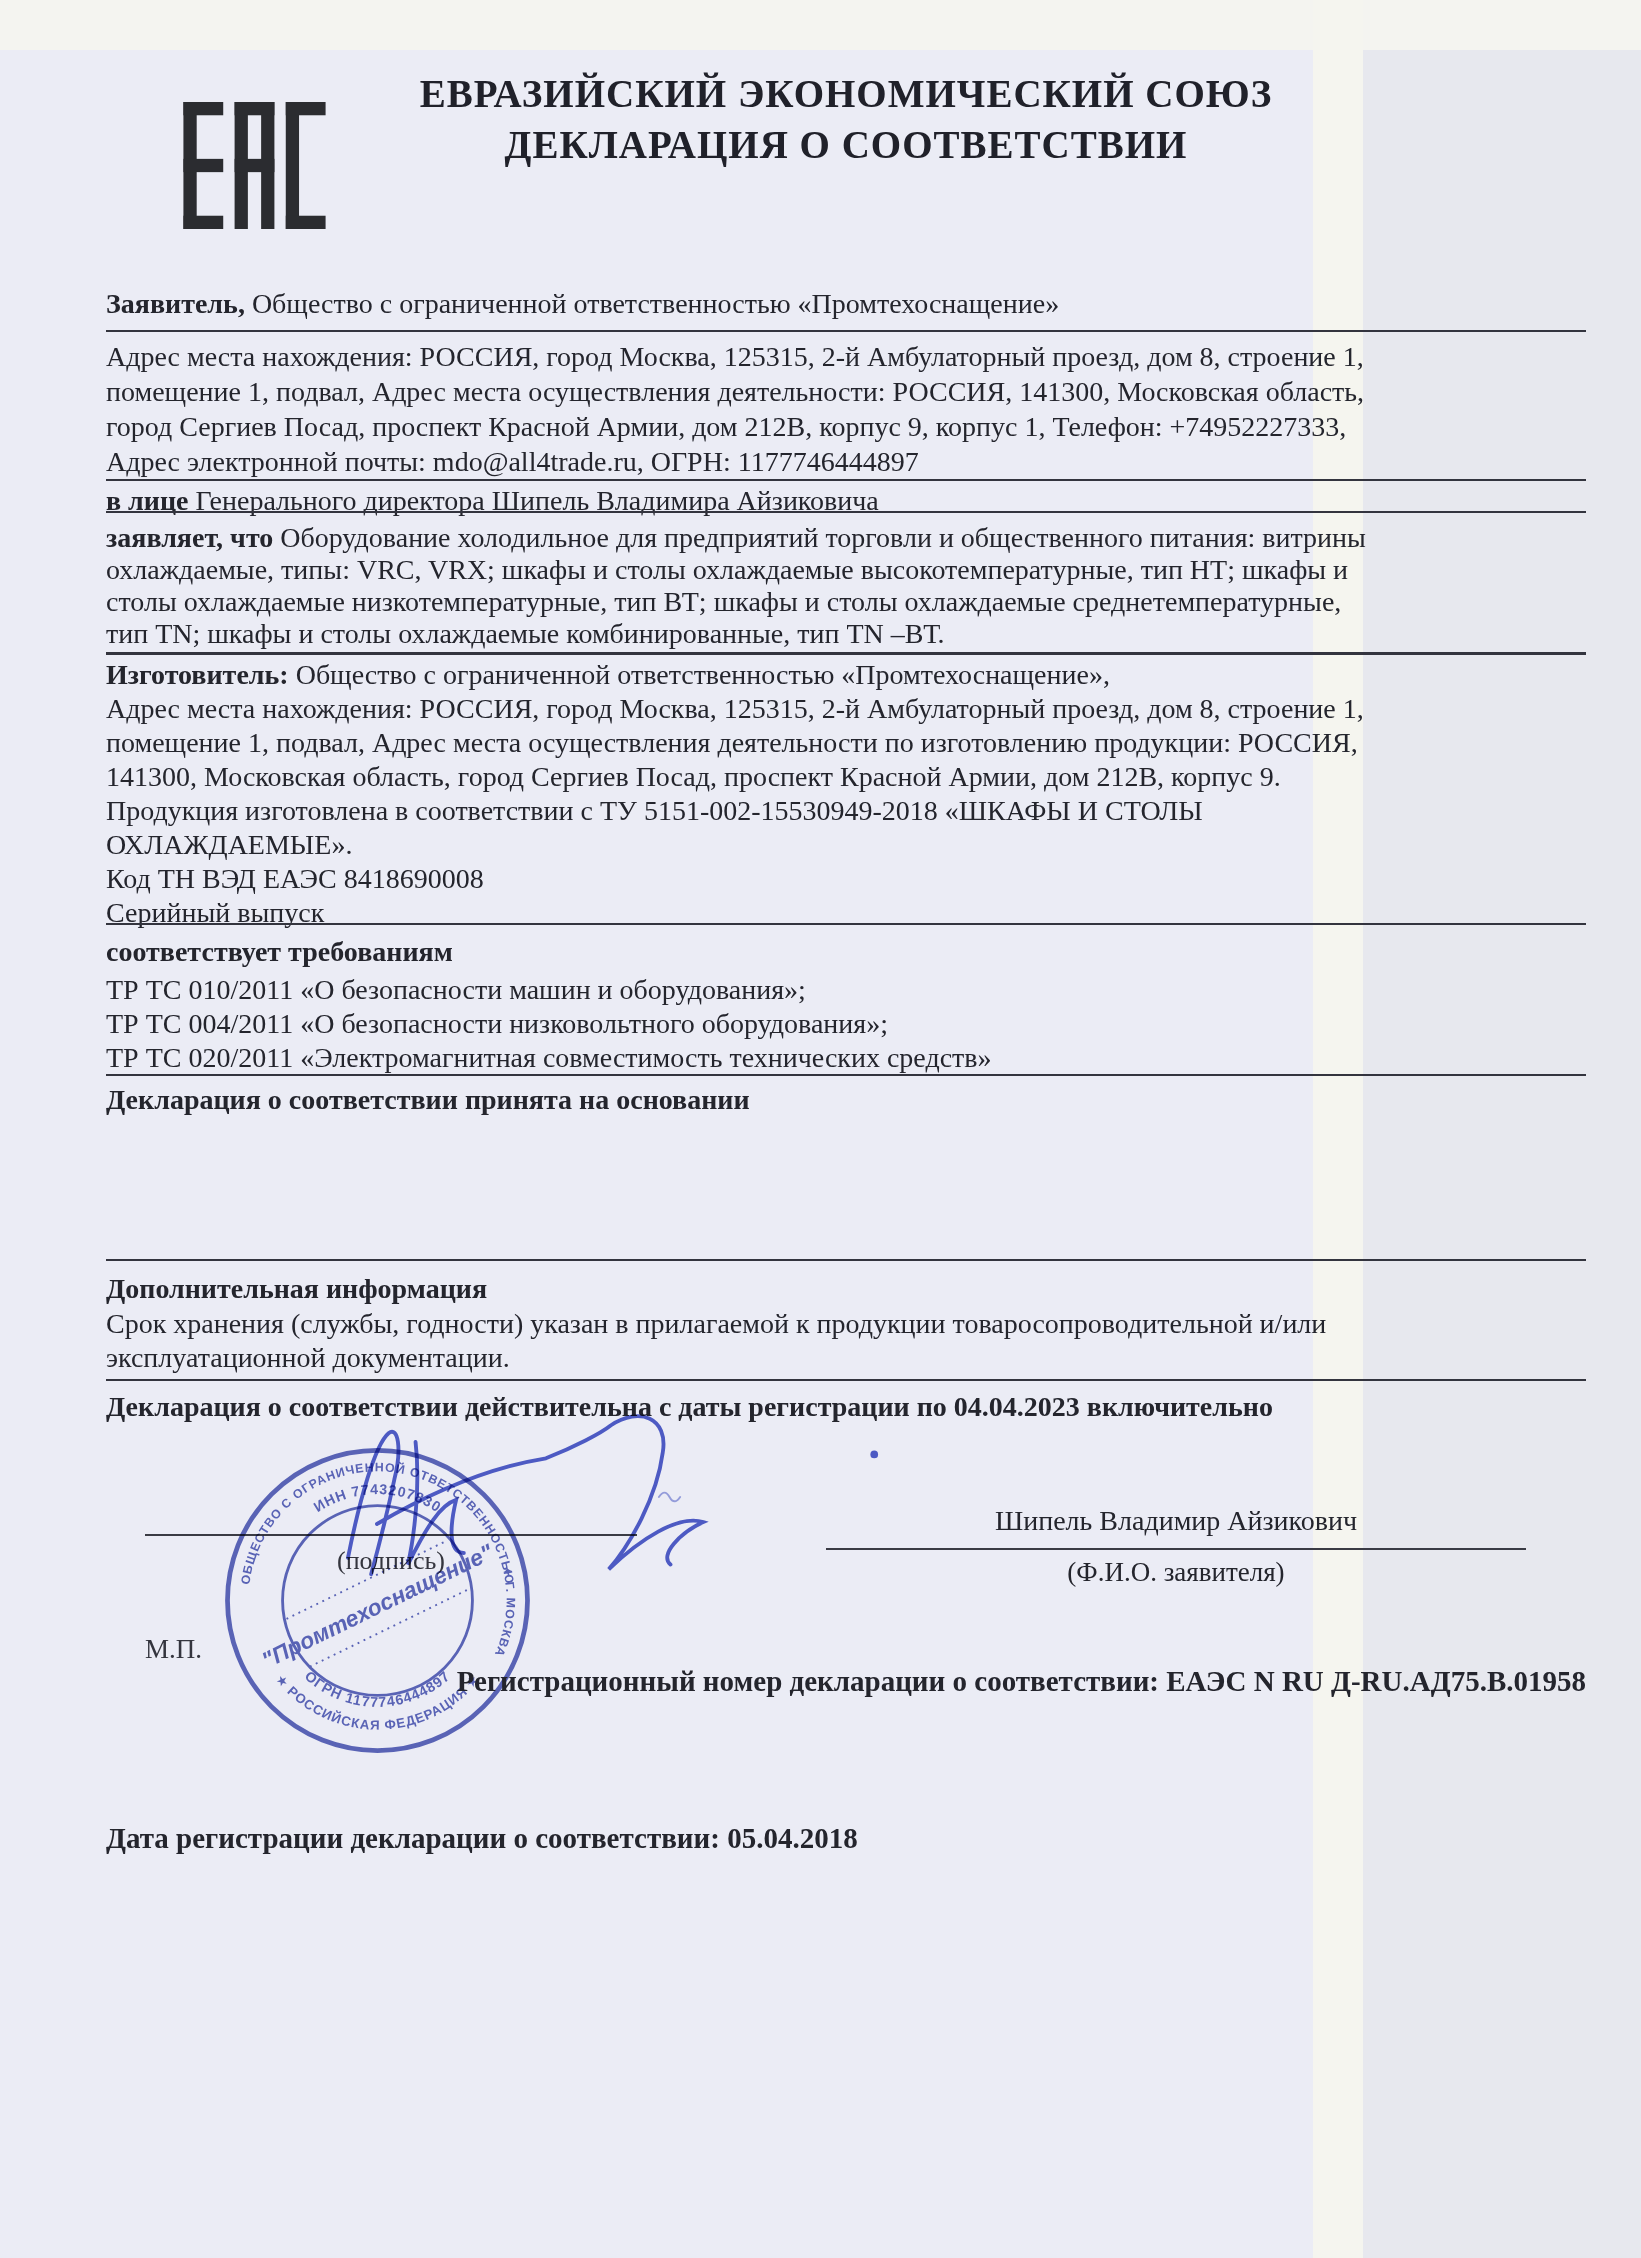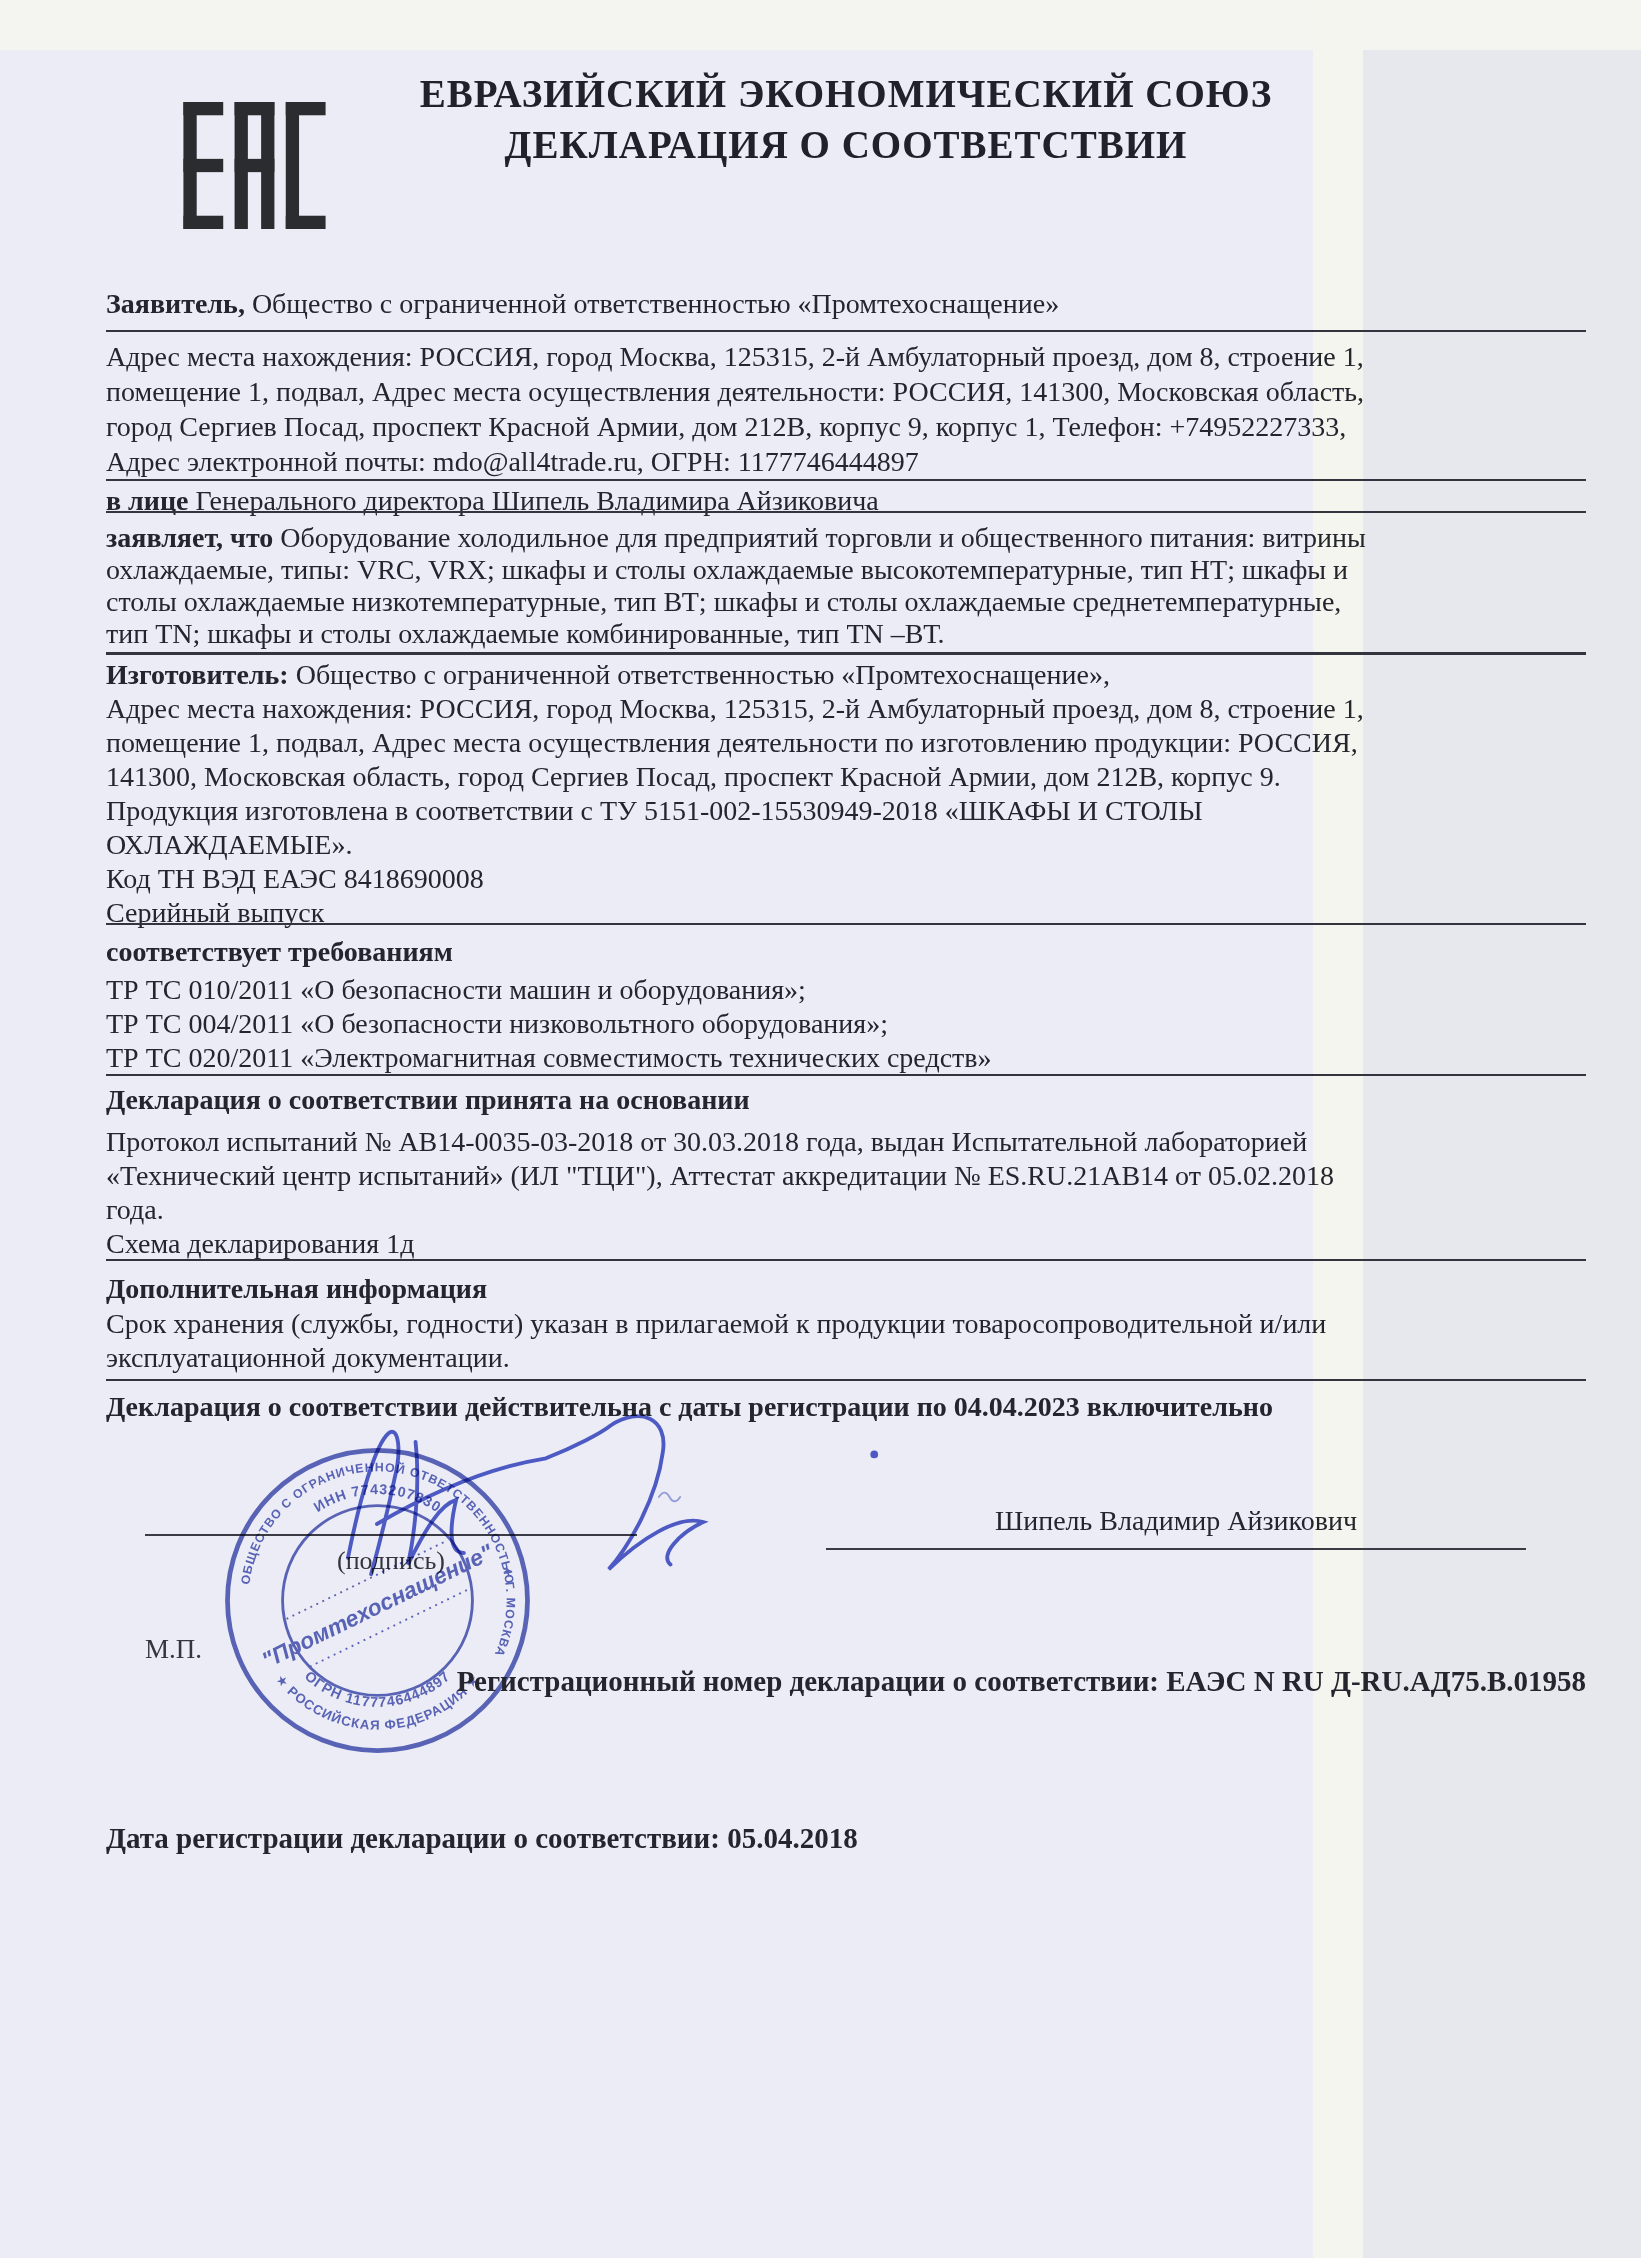--- a/index.html
+++ b/index.html
@@ -105,39 +105,36 @@
 
   <div class="blk s-complies-label b">соответствует требованиям</div>
   <div class="blk s-complies-items">
     <div>ТР ТС 010/2011 «О безопасности машин и оборудования»;</div>
     <div>ТР ТС 004/2011 «О безопасности низковольтного оборудования»;</div>
     <div>ТР ТС 020/2011 «Электромагнитная совместимость технических средств»</div>
   </div>
   <div class="rule" style="top:1074px"></div>
 
   <div class="blk s-basis-label b">Декларация о соответствии принята на основании</div>
-  <div class="blk s-basis-text pre">Протокол испытаний № АВ14-0035-03-2018 от 30.03.2018 года, выдан Испытательной лабораторией
-«Технический центр испытаний» (ИЛ "ТЦИ"), Аттестат аккредитации № ES.RU.21АВ14 от 05.02.2018
-года.
-Схема декларирования 1д</div>
   <div class="rule" style="top:1259px"></div>
 
   <div class="blk s-additional-text pre">Срок хранения (службы, годности) указан в прилагаемой к продукции товаросопроводительной и/или
 эксплуатационной документации.</div>
   <div class="blk s-additional-label b">Дополнительная информация</div>
   <div class="rule" style="top:1379px"></div>
 
   <div class="blk s-validity b">Декларация о соответствии действительна с даты регистрации по 04.04.2023 включительно</div>
 
   <div class="sig-line-left"></div>
   <div class="sig-caption">(подпись)</div>
   <div class="sig-mp">М.П.</div>
 
   <div class="fio-name">Шипель Владимир Айзикович</div>
   <div class="fio-line"></div>
+  <div class="fio-caption">(Ф.И.О. заявителя)</div>
 
   <svg class="stamp" viewBox="0 0 336 336" aria-hidden="true">
     <defs>
       <path id="arcOuterTop" d="M 32 168 A 136 136 0 0 1 304 168"></path>
       <path id="arcOuterBottom" d="M 32 168 A 136 136 0 0 0 304 168"></path>
       <path id="arcInnerTop" d="M 56 168 A 112 112 0 0 1 280 168"></path>
       <path id="arcInnerBottom" d="M 56 168 A 112 112 0 0 0 280 168"></path>
       <path id="arcSide" d="M 286 100 A 136 136 0 0 1 272 255"></path>
     </defs>
     <g stroke="#4a56b4" fill="none">

